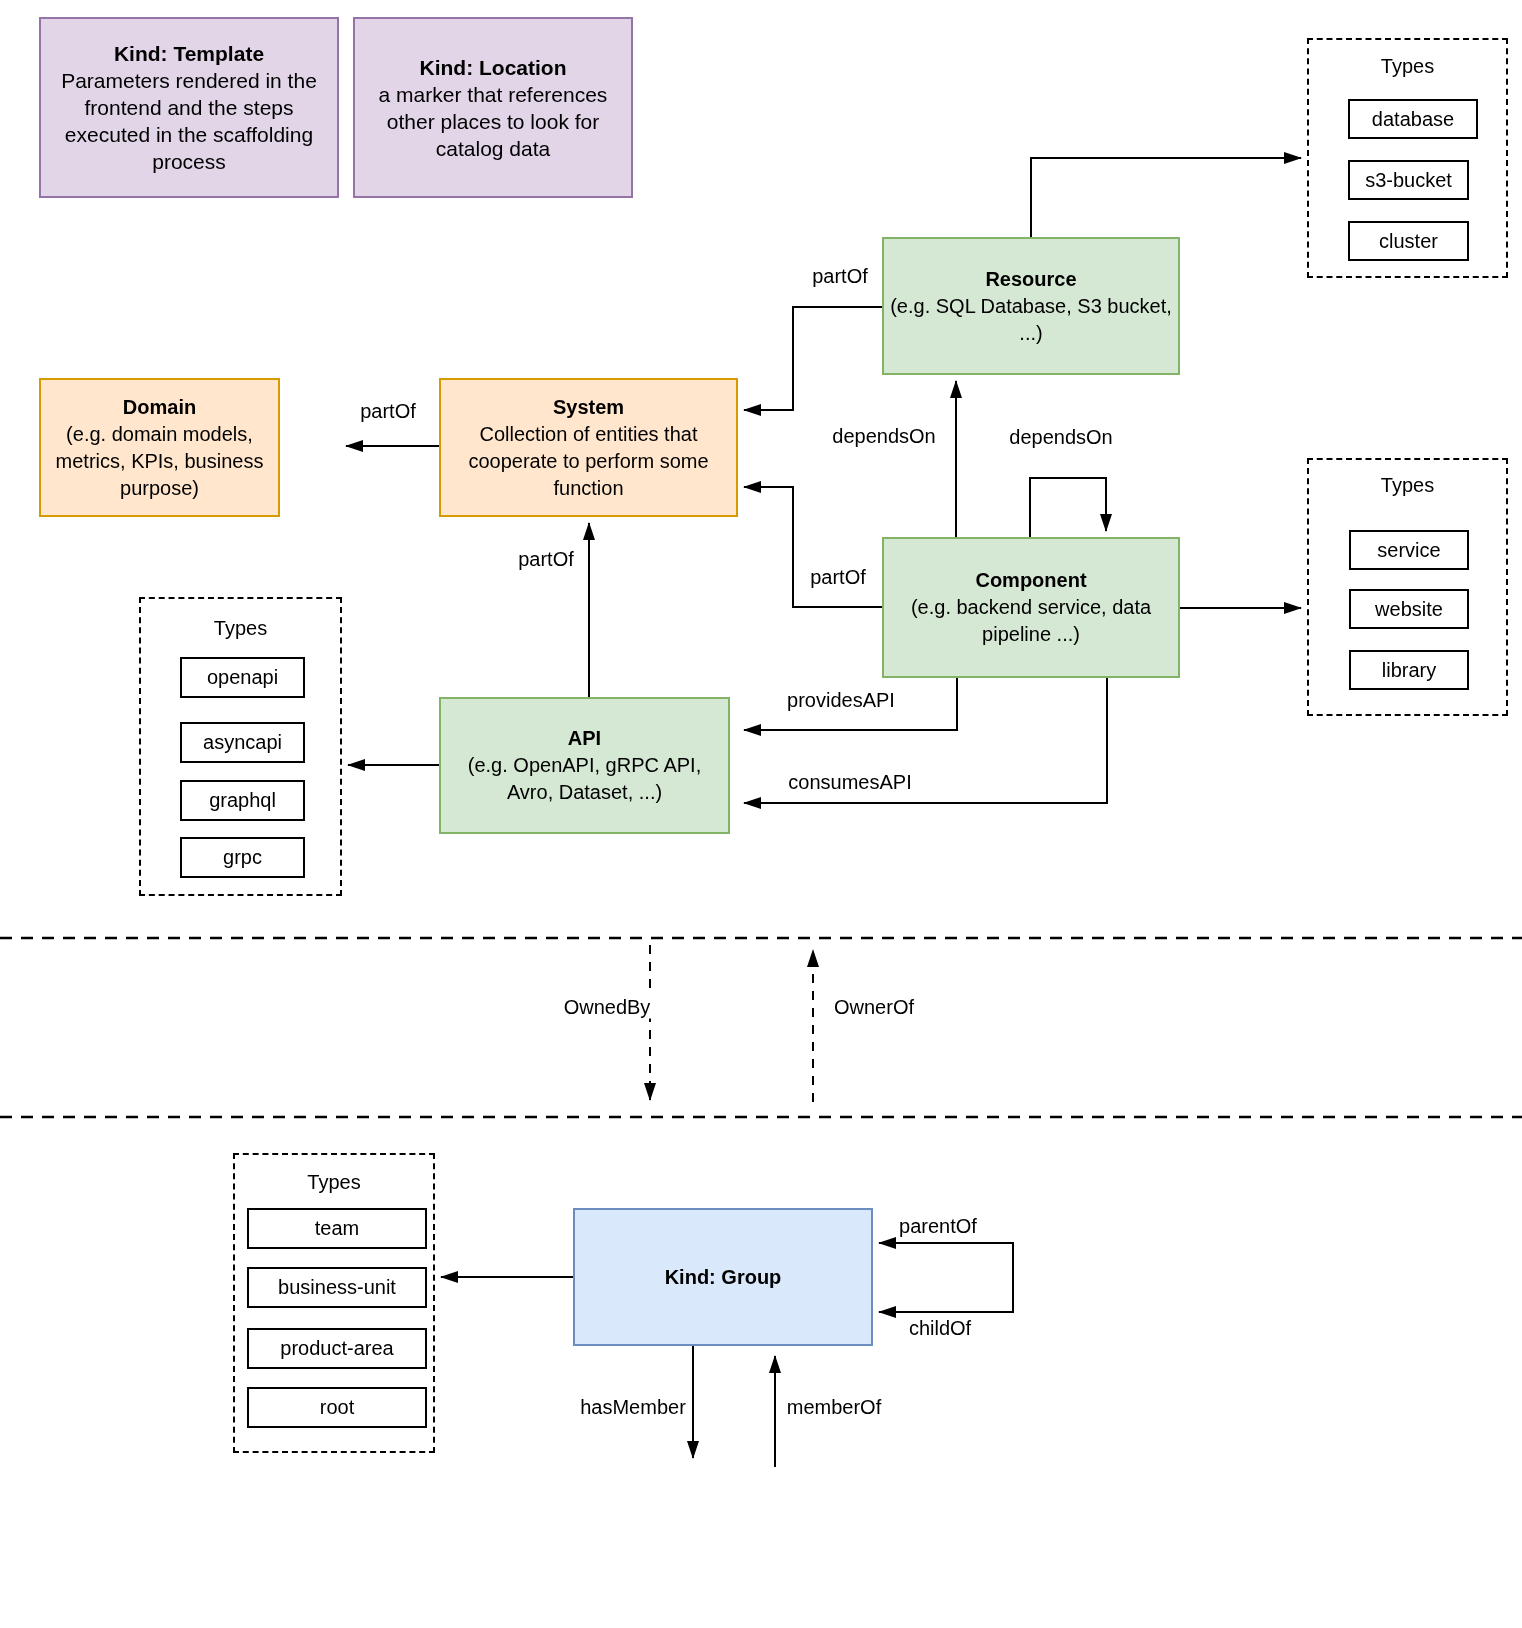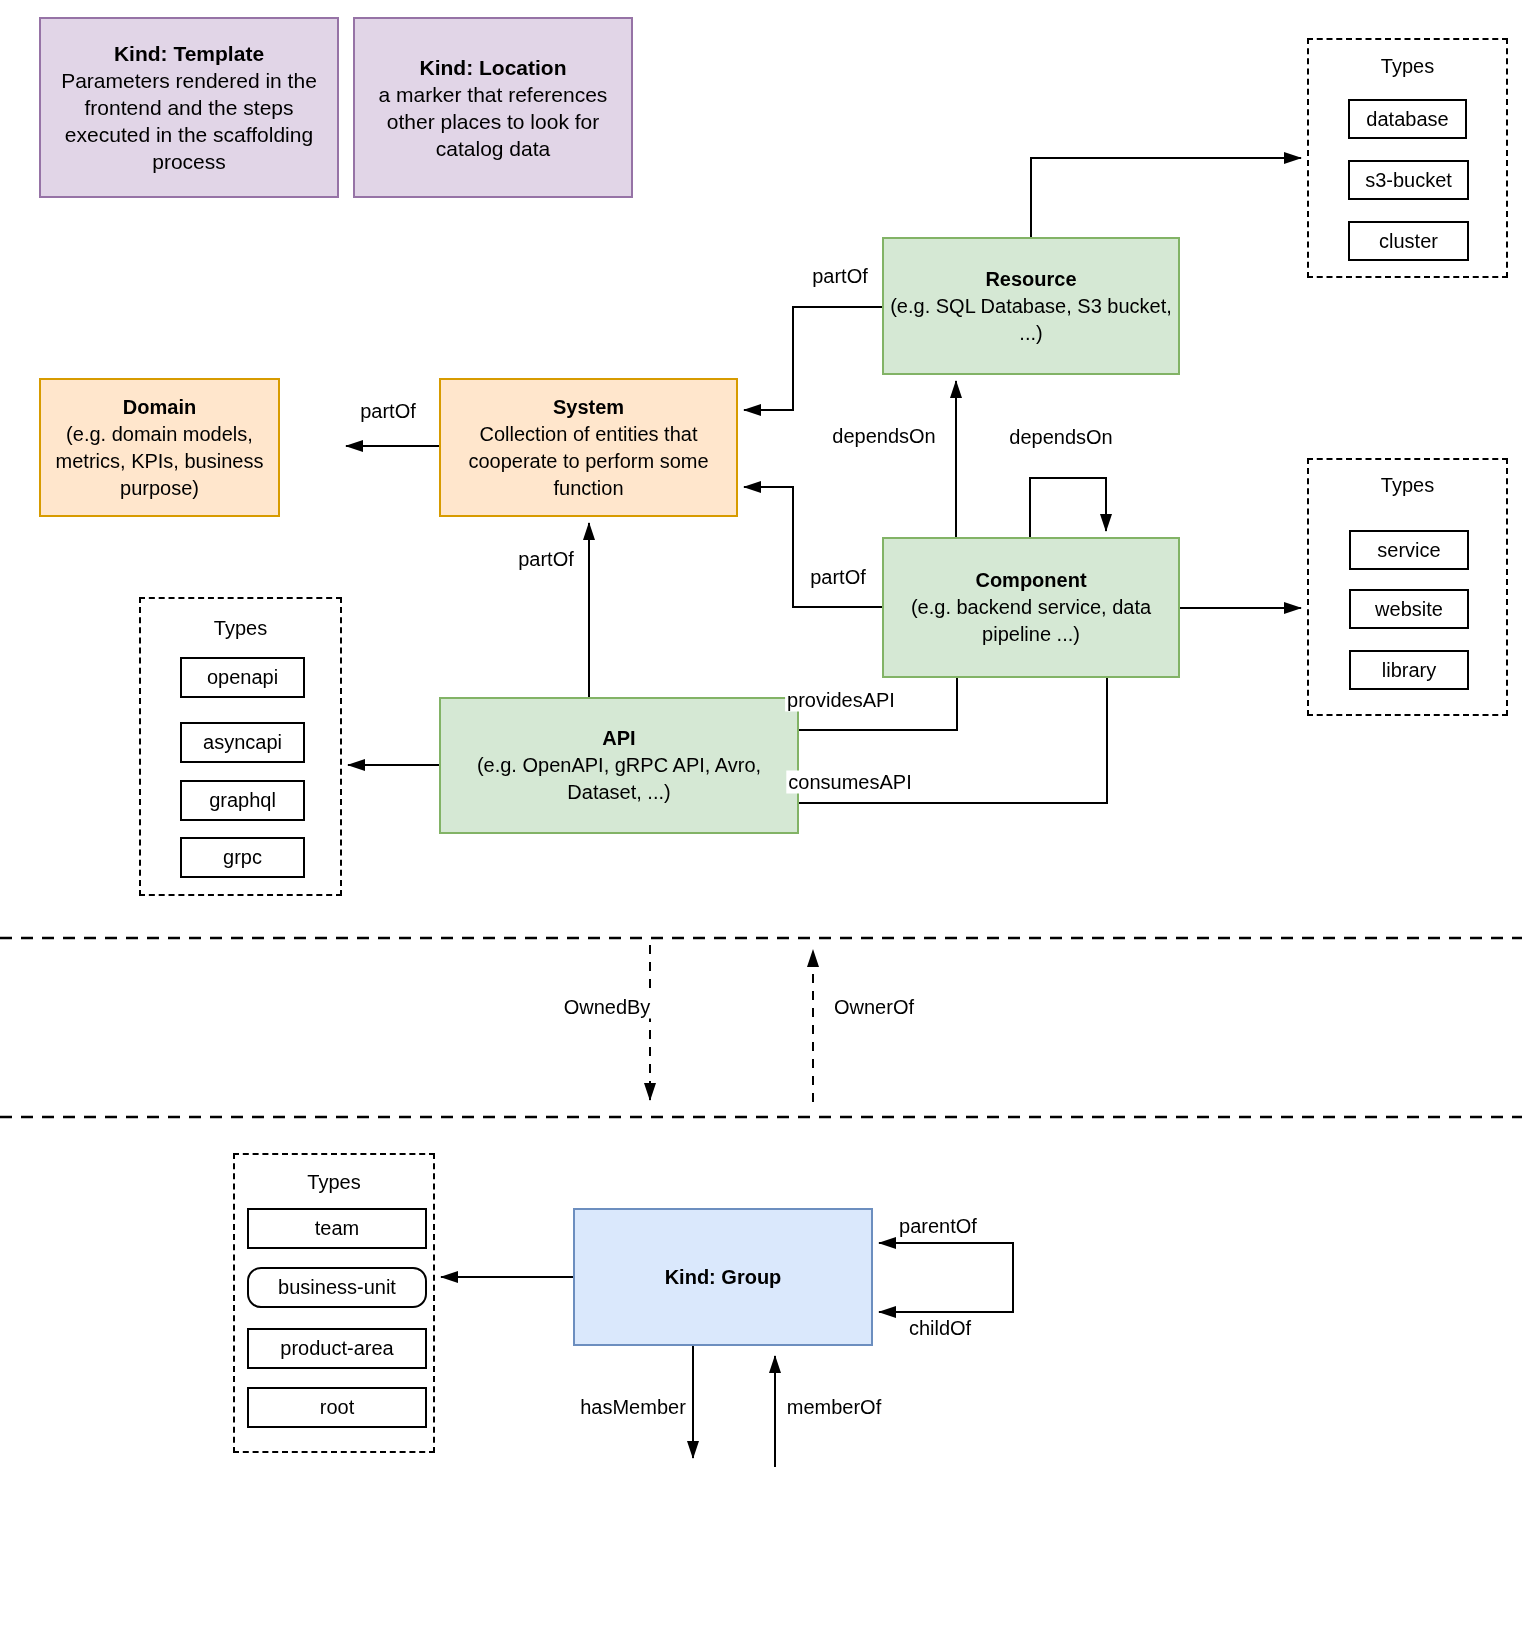--- a/index.html
+++ b/index.html
@@ -119,31 +119,31 @@
     <div class="desc">Collection of entities that cooperate to perform some function</div>
   </div>
   <div class="box fill-green" style="left:882px; top:237px; width:298px; height:138px;">
     <div class="title">Resource</div>
     <div class="desc">(e.g. SQL Database, S3 bucket, ...)</div>
   </div>
   <div class="box fill-green" style="left:882px; top:537px; width:298px; height:141px;">
     <div class="title">Component</div>
     <div class="desc">(e.g. backend service, data pipeline ...)</div>
   </div>
-  <div class="box fill-green" style="left:439px; top:697px; width:360px; height:137px;">
+  <div class="box fill-green" style="left:439px; top:697px; width:291px; height:137px;">
     <div class="title">API</div>
     <div class="desc">(e.g. OpenAPI, gRPC API, Avro, Dataset, ...)</div>
   </div>
   <div class="box fill-blue" style="left:573px; top:1208px; width:300px; height:138px;">
     <div class="title">Kind: Group</div>
   </div>
 
   <div class="types-box" style="left:1307px; top:38px; width:201px; height:240px;">
     <div class="types-title" style="top:15px;">Types</div>
-    <div class="type-item" style="left:39px; top:59px;  width:119px; height:40px;">database</div>
+    <div class="type-item" style="left:39px; top:59px;  width:130px; height:40px;">database</div>
     <div class="type-item" style="left:39px; top:120px; width:121px; height:40px;text-align:right;">s3-bucket</div>
     <div class="type-item" style="left:39px; top:181px; width:121px; height:40px;">cluster</div>
   </div>
 
   <div class="types-box" style="left:1307px; top:458px; width:201px; height:258px;">
     <div class="types-title" style="top:14px;">Types</div>
     <div class="type-item" style="left:40px; top:70px;  width:120px; height:40px;">service</div>
     <div class="type-item" style="left:40px; top:129px; width:120px; height:40px;">website</div>
     <div class="type-item" style="left:40px; top:190px; width:120px; height:40px;">library</div>
   </div>
@@ -152,21 +152,21 @@
     <div class="types-title" style="top:18px;">Types</div>
     <div class="type-item" style="left:39px; top:58px;  width:125px; height:41px;">openapi</div>
     <div class="type-item" style="left:39px; top:123px; width:125px; height:41px;">asyncapi</div>
     <div class="type-item" style="left:39px; top:181px; width:125px; height:41px;">graphql</div>
     <div class="type-item" style="left:39px; top:238px; width:125px; height:41px;">grpc</div>
   </div>
 
   <div class="types-box" style="left:233px; top:1153px; width:202px; height:300px;">
     <div class="types-title" style="top:16px;">Types</div>
     <div class="type-item" style="left:12px; top:53px;  width:180px; height:41px;">team</div>
-    <div class="type-item" style="left:12px; top:112px; width:180px; height:41px;border-radius:14px;">business-unit</div>
+    <div class="type-item" style="left:12px; top:112px; width:180px; height:41px;">business-unit</div>
     <div class="type-item" style="left:12px; top:173px; width:180px; height:41px;">product-area</div>
     <div class="type-item" style="left:12px; top:232px; width:180px; height:41px;">root</div>
   </div>
 
   <div class="edge-label" style="left:840px; top:276px;">partOf</div>
   <div class="edge-label" style="left:388px; top:411px;">partOf</div>
   <div class="edge-label" style="left:838px; top:577px;">partOf</div>
   <div class="edge-label" style="left:546px; top:559px;">partOf</div>
   <div class="edge-label" style="left:884px;  top:436px;">dependsOn</div>
   <div class="edge-label" style="left:1061px; top:437px;">dependsOn</div>

